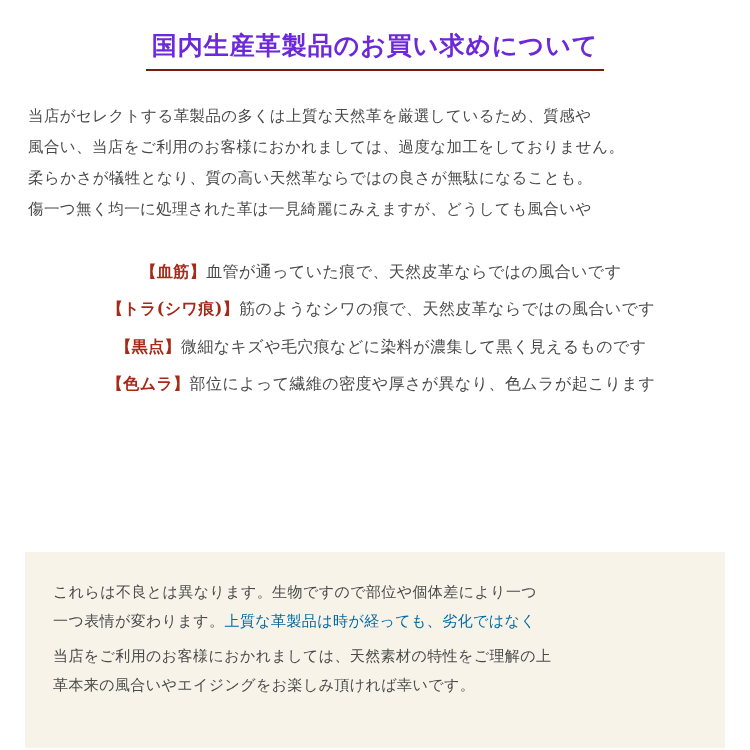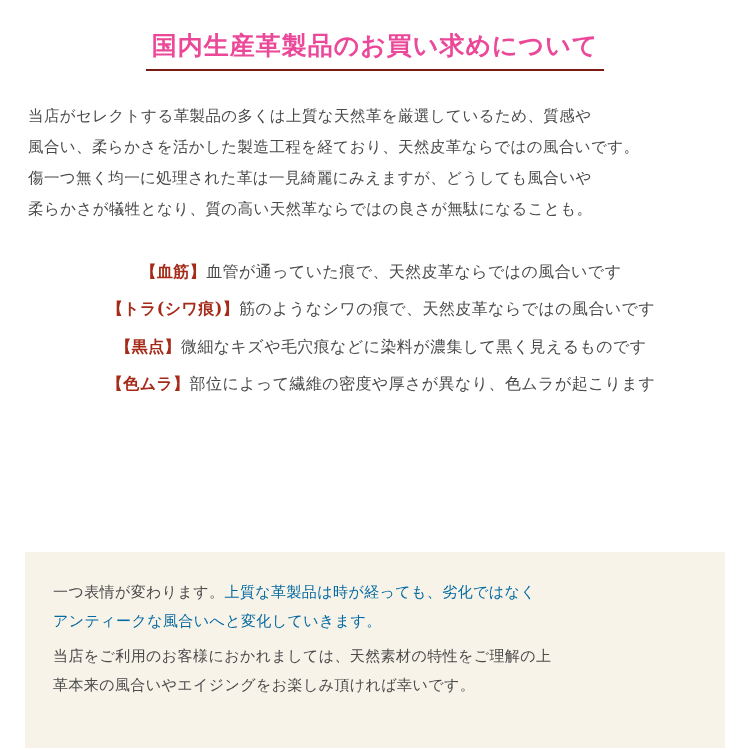--- a/index.html
+++ b/index.html
@@ -22,21 +22,21 @@
     padding: 0;
   }
   .title-wrap {
     margin: 30px 0 0 0;
     text-align: center;
   }
   .title {
     display: inline-block;
     font-size: 25px;
     font-weight: bold;
-    color: #ec4899;
+    color: #6d28d9;
     letter-spacing: 1px;
     padding: 0 6px 6px 6px;
     border-bottom: 2px solid #7b1a12;
     line-height: 1.3;
   }
   .intro {
     margin: 30px 28px 11px 28px;
     font-size: 15.5px;
     line-height: 2.0;
     color: #4a4a4a;
@@ -90,42 +90,42 @@
 <body>
 
 <div class="page">
 
   <div class="title-wrap">
     <div class="title">国内生産革製品のお買い求めについて</div>
   </div>
 
   <div class="intro">
     <p>当店がセレクトする革製品の多くは上質な天然革を厳選しているため、質感や</p>
-    <p>風合い、柔らかさを活かした製造工程を経ており、天然皮革ならではの風合いです。</p>
+    <p>風合い、当店をご利用のお客様におかれましては、過度な加工をしておりません。</p>
+    <p>柔らかさが犠牲となり、質の高い天然革ならではの良さが無駄になることも。</p>
     <p>傷一つ無く均一に処理された革は一見綺麗にみえますが、どうしても風合いや</p>
-    <p>柔らかさが犠牲となり、質の高い天然革ならではの良さが無駄になることも。</p>
   </div>
 
   <div class="features">
     <div class="feature-line">
       <span class="feature-label">【血筋】</span><span>血管が通っていた痕で、天然皮革ならではの風合いです</span>
     </div>
     <div class="feature-line">
       <span class="feature-label">【トラ(シワ痕)】</span><span>筋のようなシワの痕で、天然皮革ならではの風合いです</span>
     </div>
     <div class="feature-line">
       <span class="feature-label">【黒点】</span><span>微細なキズや毛穴痕などに染料が濃集して黒く見えるものです</span>
     </div>
     <div class="feature-line">
       <span class="feature-label">【色ムラ】</span><span>部位によって繊維の密度や厚さが異なり、色ムラが起こります</span>
     </div>
   </div>
 
   <div class="note-box">
+    <div class="note-line">これらは不良とは異なります。生物ですので部位や個体差により一つ</div>
     <div class="note-line">
       <span>一つ表情が変わります。</span><span class="accent-red">上質な革製品は時が経っても、</span><span class="accent-red">劣化ではなく</span>
     </div>
-    <div class="note-line accent-red">アンティークな風合いへと変化していきます。</div>
     <div class="note-line gap-top">当店をご利用のお客様におかれましては、天然素材の特性をご理解の上</div>
     <div class="note-line">革本来の風合いやエイジングをお楽しみ頂ければ幸いです。</div>
   </div>
 
 </div>
 
 </body></html>

